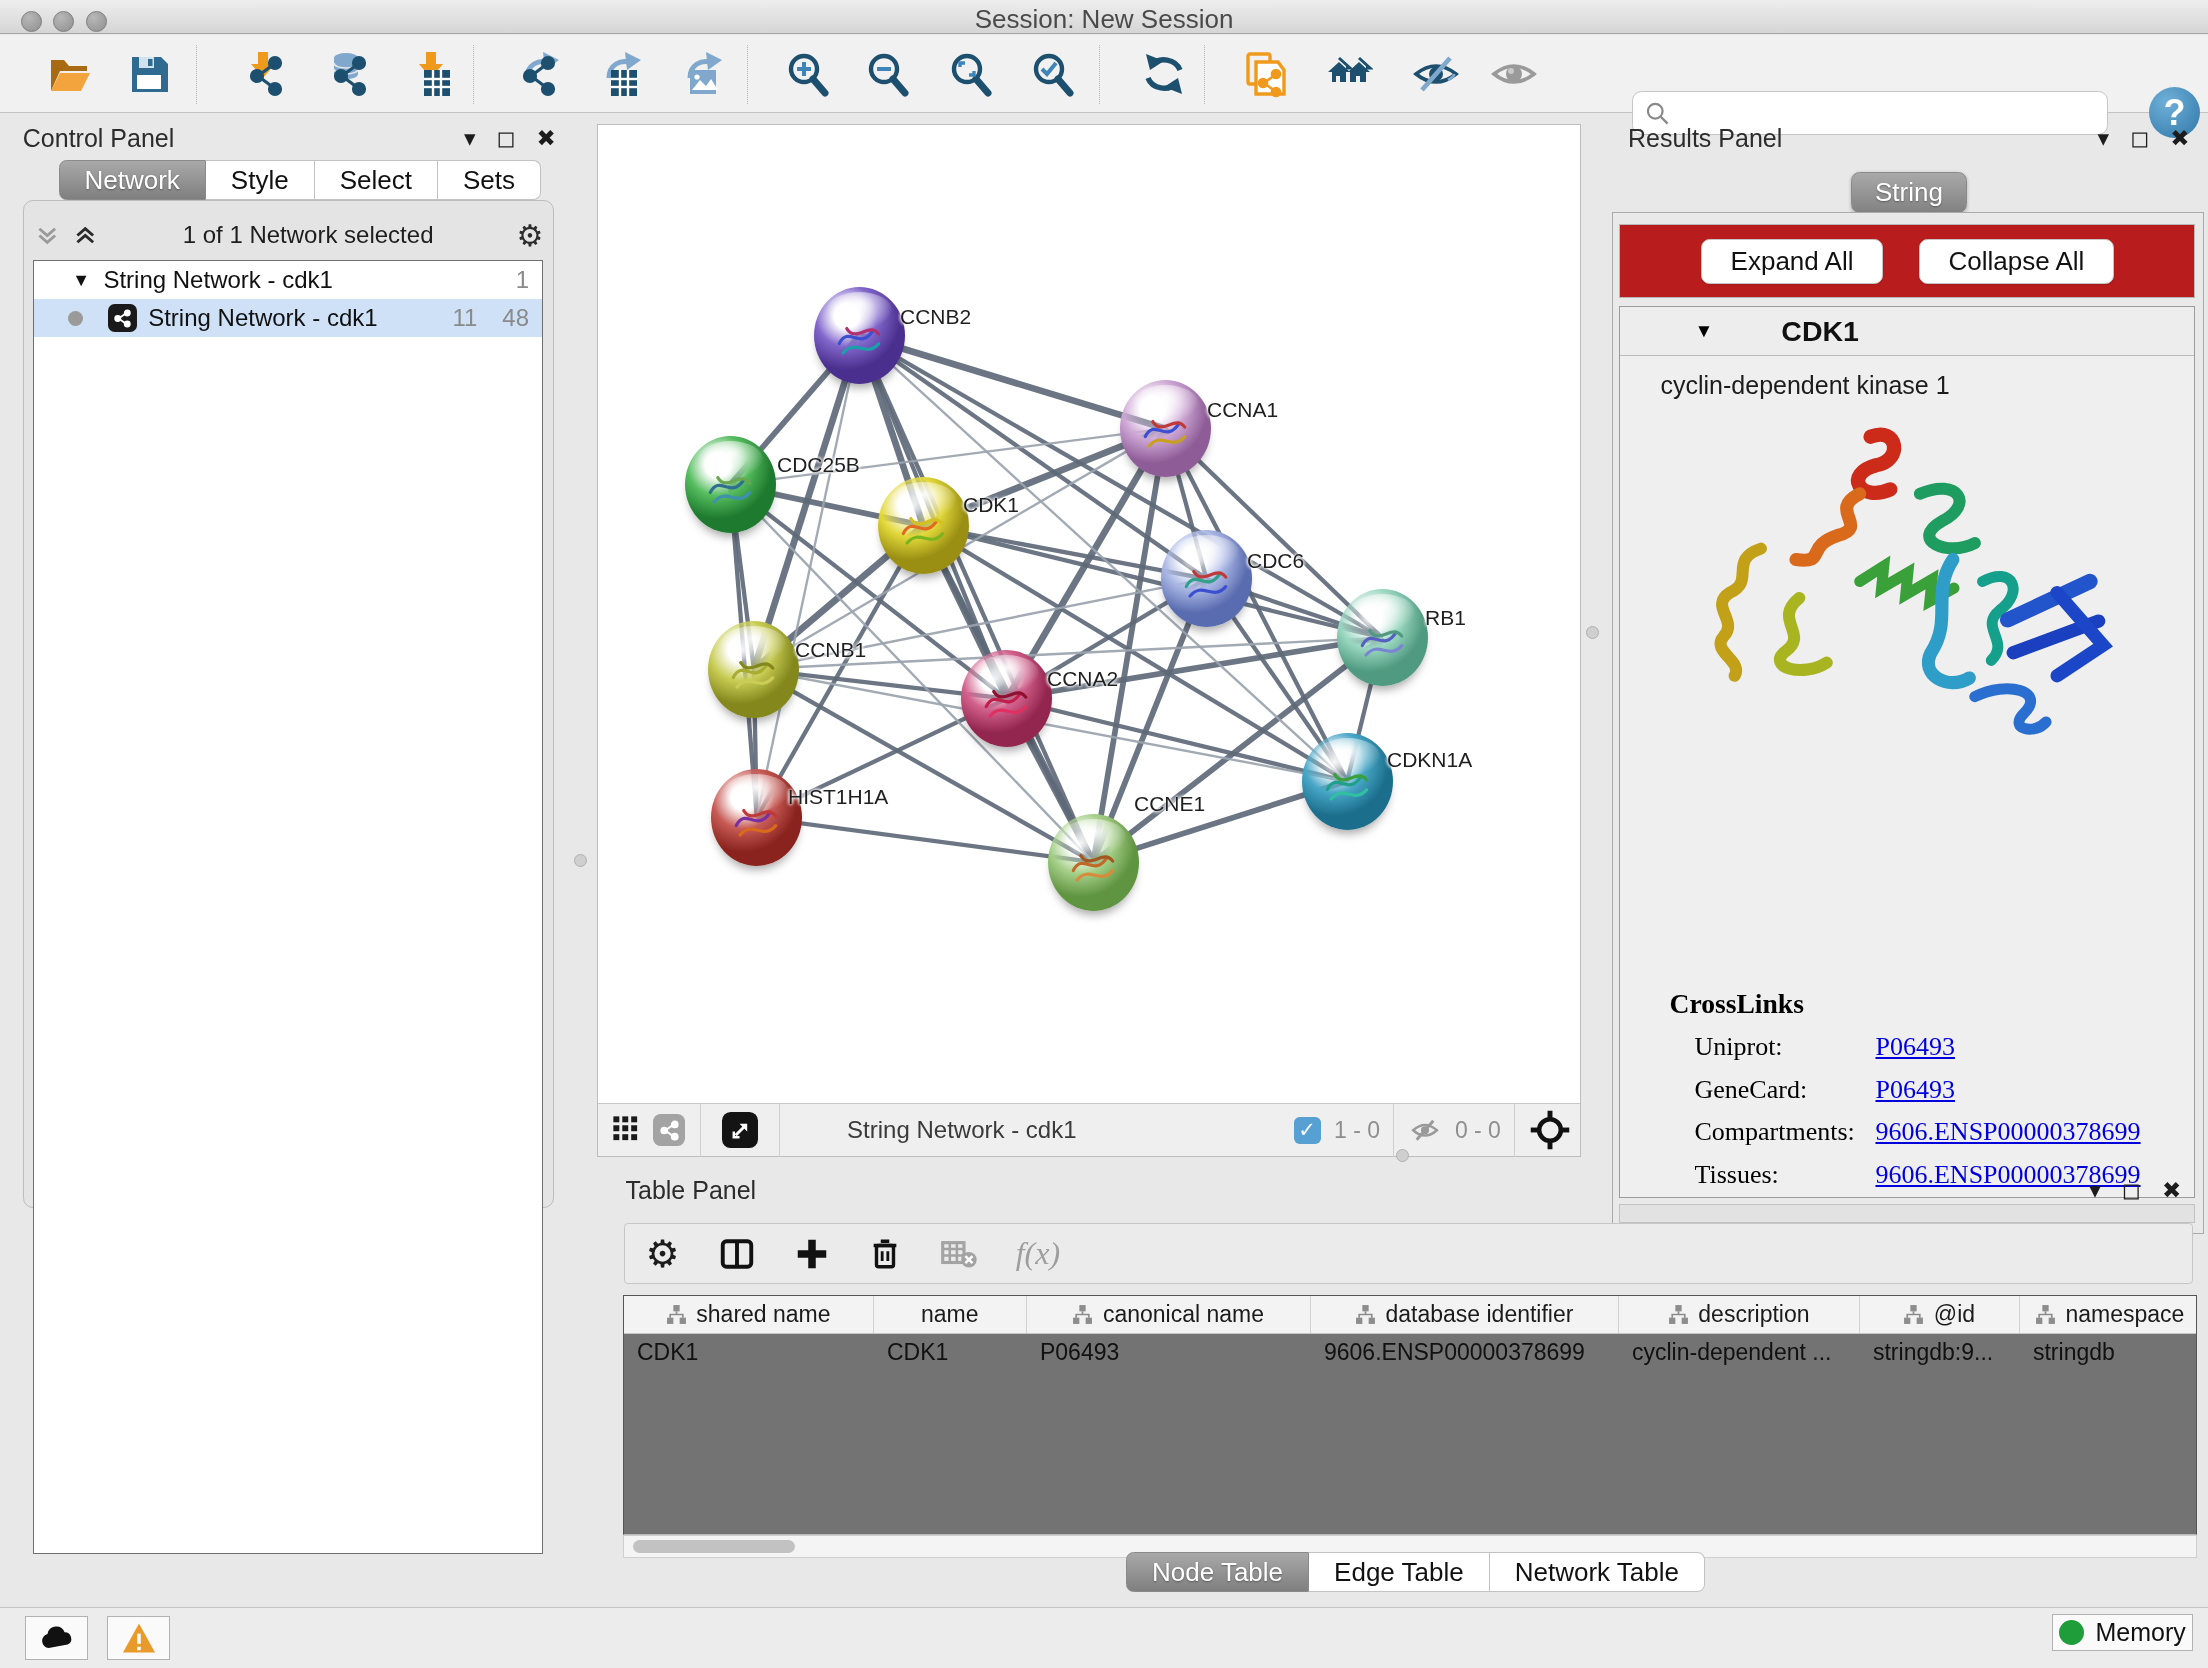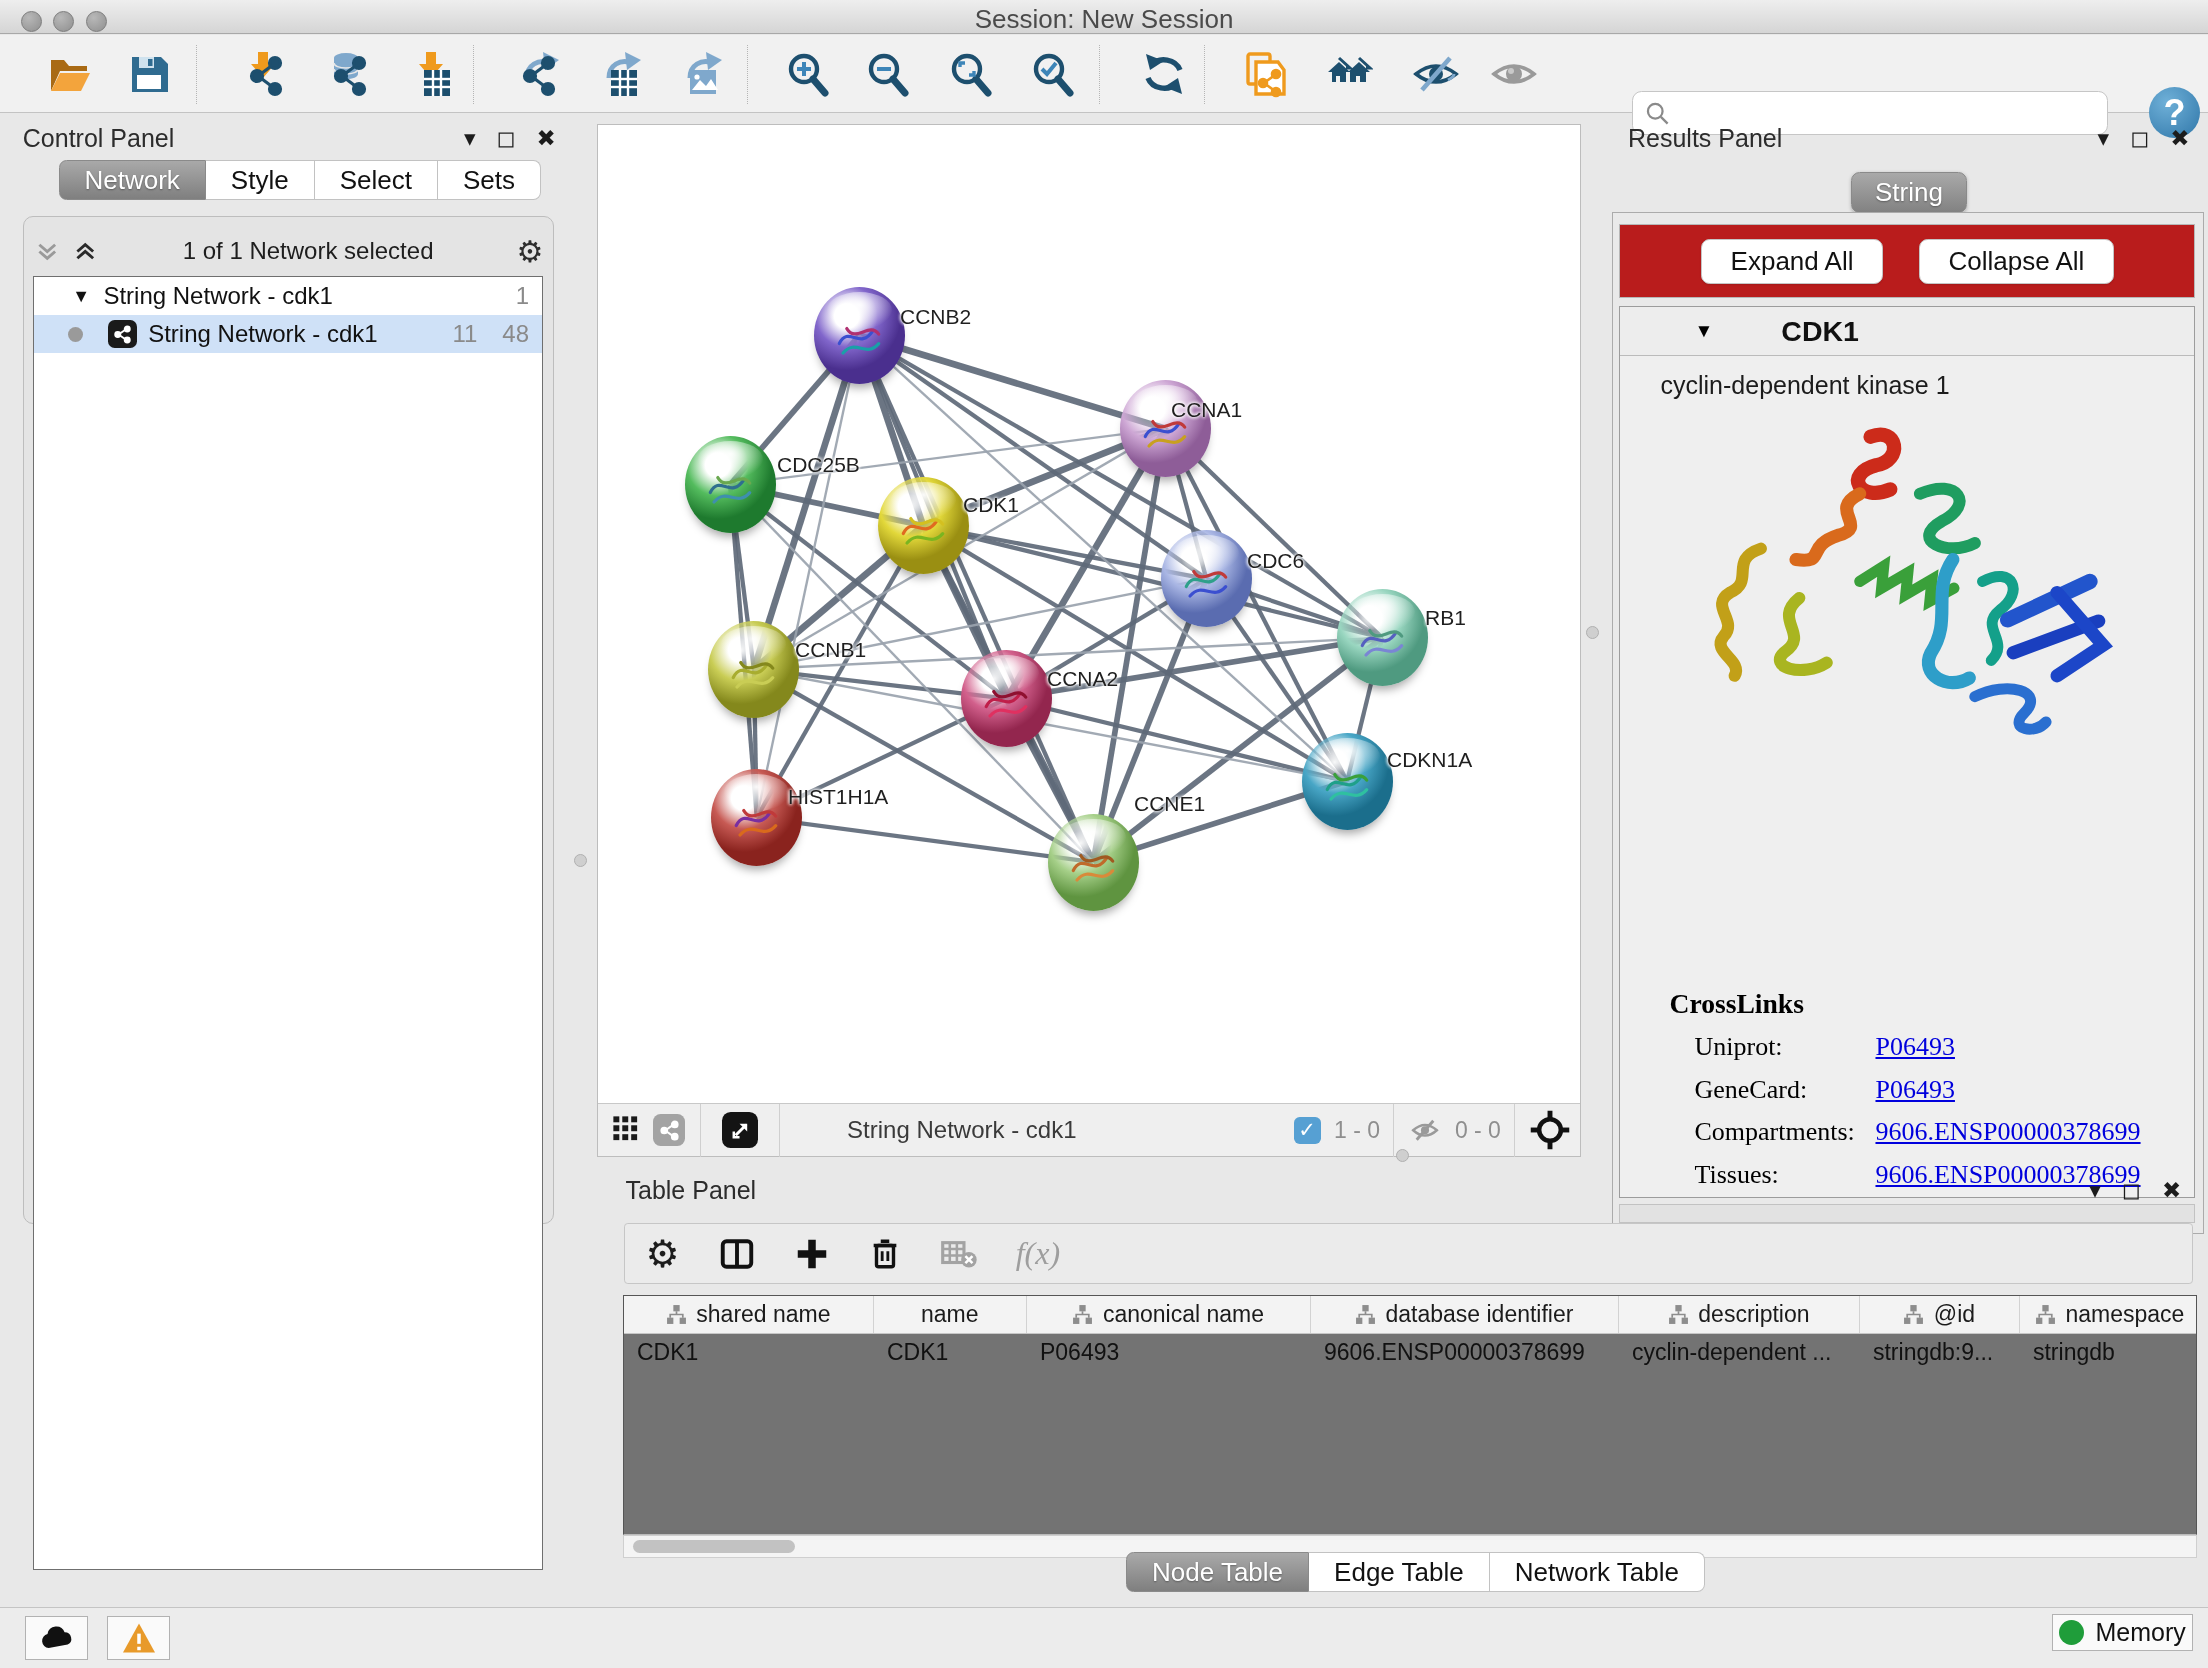--- a/index.html
+++ b/index.html
@@ -41,21 +41,21 @@
     background:#fff; border:1px solid #c2c2c2; border-left:none; font-size:26px; color:#111; }
   .seg .tab:first-child { border-left:1px solid #c2c2c2; border-radius:7.6px 0 0 7.6px; }
   .seg .tab:last-child { border-radius:0 7.6px 7.6px 0; }
   .seg .tab.sel { background:linear-gradient(#a9a9a9,#7f7f7f); color:#fff;
     border-color:#8a8a8a; text-shadow:0 1px 1.9px rgba(0,0,0,.35); }
 
   
   #control-panel { position:absolute; left:9.5px; top:124px; width:554px; height:1453px; }
   #cp-tabs { position:absolute; left:49px; top:36px; }
   #cp-box { position:absolute; left:13.3px; top:76px; width:531px; height:1008px;
-    background:#e4e4e4; border:1px solid #bdbdbd; border-radius:10px;margin-top:16px; }
+    background:#e4e4e4; border:1px solid #bdbdbd; border-radius:10px; }
   #cp-header-row { position:absolute; left:9.5px; top:17px; width:510px; height:34px;
     display:flex; align-items:center; }
   #cp-header-text { flex:1; text-align:center; font-size:24px; color:#1e1e1e; }
   #cp-list { position:absolute; left:9.5px; top:59px; width:510px; height:1294px;
     background:#fff; border:1.9px solid #6f6f6f; overflow:hidden; }
   .cp-row { height:38px; display:flex; align-items:center; font-size:24px; color:#111; }
   .cp-row .count { color:#8a8a8a; margin-left:auto; margin-right:13.3px; }
   .share-badge { width:28.5px; height:28.5px; background:#1a1a1a; border-radius:6.7px;
     display:flex; align-items:center; justify-content:center; margin-right:11.4px; }
 
@@ -441,21 +441,21 @@
         </svg>
       </div><div class="node-label" style="left: 302px; top: 153px;">CCNB2</div><div class="node" style="left: 522px; top: 255px; background: radial-gradient(62% 58% at 36% 30%, rgba(255, 255, 255, 0.92) 0%, rgba(255, 255, 255, 0.25) 22%, rgb(205, 166, 212) 55%, rgb(142, 93, 152) 96%);">
         <span class="gloss"></span>
    <svg viewBox="0 0 60 64">
      <g fill="none" stroke-width="3.4" stroke-linecap="round">
        <path d="M8 40 C18 20 30 48 44 26" stroke="#3b4fd0"></path>
        <path d="M12 50 C26 34 36 56 50 40" stroke="#c8a020"></path>
        <path d="M16 24 C26 40 40 16 50 30" stroke="#c03a3a"></path>
      </g>
         </svg>
-      </div><div class="node-label" style="left: 573px; top: 246px;">CCNA1</div><div class="node" style="left: 87px; top: 311px; background: radial-gradient(62% 58% at 36% 30%, rgba(255, 255, 255, 0.92) 0%, rgba(255, 255, 255, 0.25) 22%, rgb(84, 188, 94) 55%, rgb(30, 122, 46) 96%);">
+      </div><div class="node-label" style="left: 609px; top: 246px;">CCNA1</div><div class="node" style="left: 87px; top: 311px; background: radial-gradient(62% 58% at 36% 30%, rgba(255, 255, 255, 0.92) 0%, rgba(255, 255, 255, 0.25) 22%, rgb(84, 188, 94) 55%, rgb(30, 122, 46) 96%);">
         <span class="gloss"></span>
    <svg viewBox="0 0 60 64">
      <g fill="none" stroke-width="3.4" stroke-linecap="round">
        <path d="M8 40 C18 20 30 48 44 26" stroke="#2f6f8f"></path>
        <path d="M12 50 C26 34 36 56 50 40" stroke="#3f8fae"></path>
        <path d="M16 24 C26 40 40 16 50 30" stroke="#6aa84f"></path>
      </g>
         </svg>
       </div><div class="node-label" style="left: 179px; top: 301px;">CDC25B</div><div class="node" style="left: 280px; top: 352px; background: radial-gradient(62% 58% at 36% 30%, rgba(255, 255, 255, 0.92) 0%, rgba(255, 255, 255, 0.25) 22%, rgb(226, 216, 58) 55%, rgb(154, 143, 18) 96%);">
         <span class="gloss"></span>

